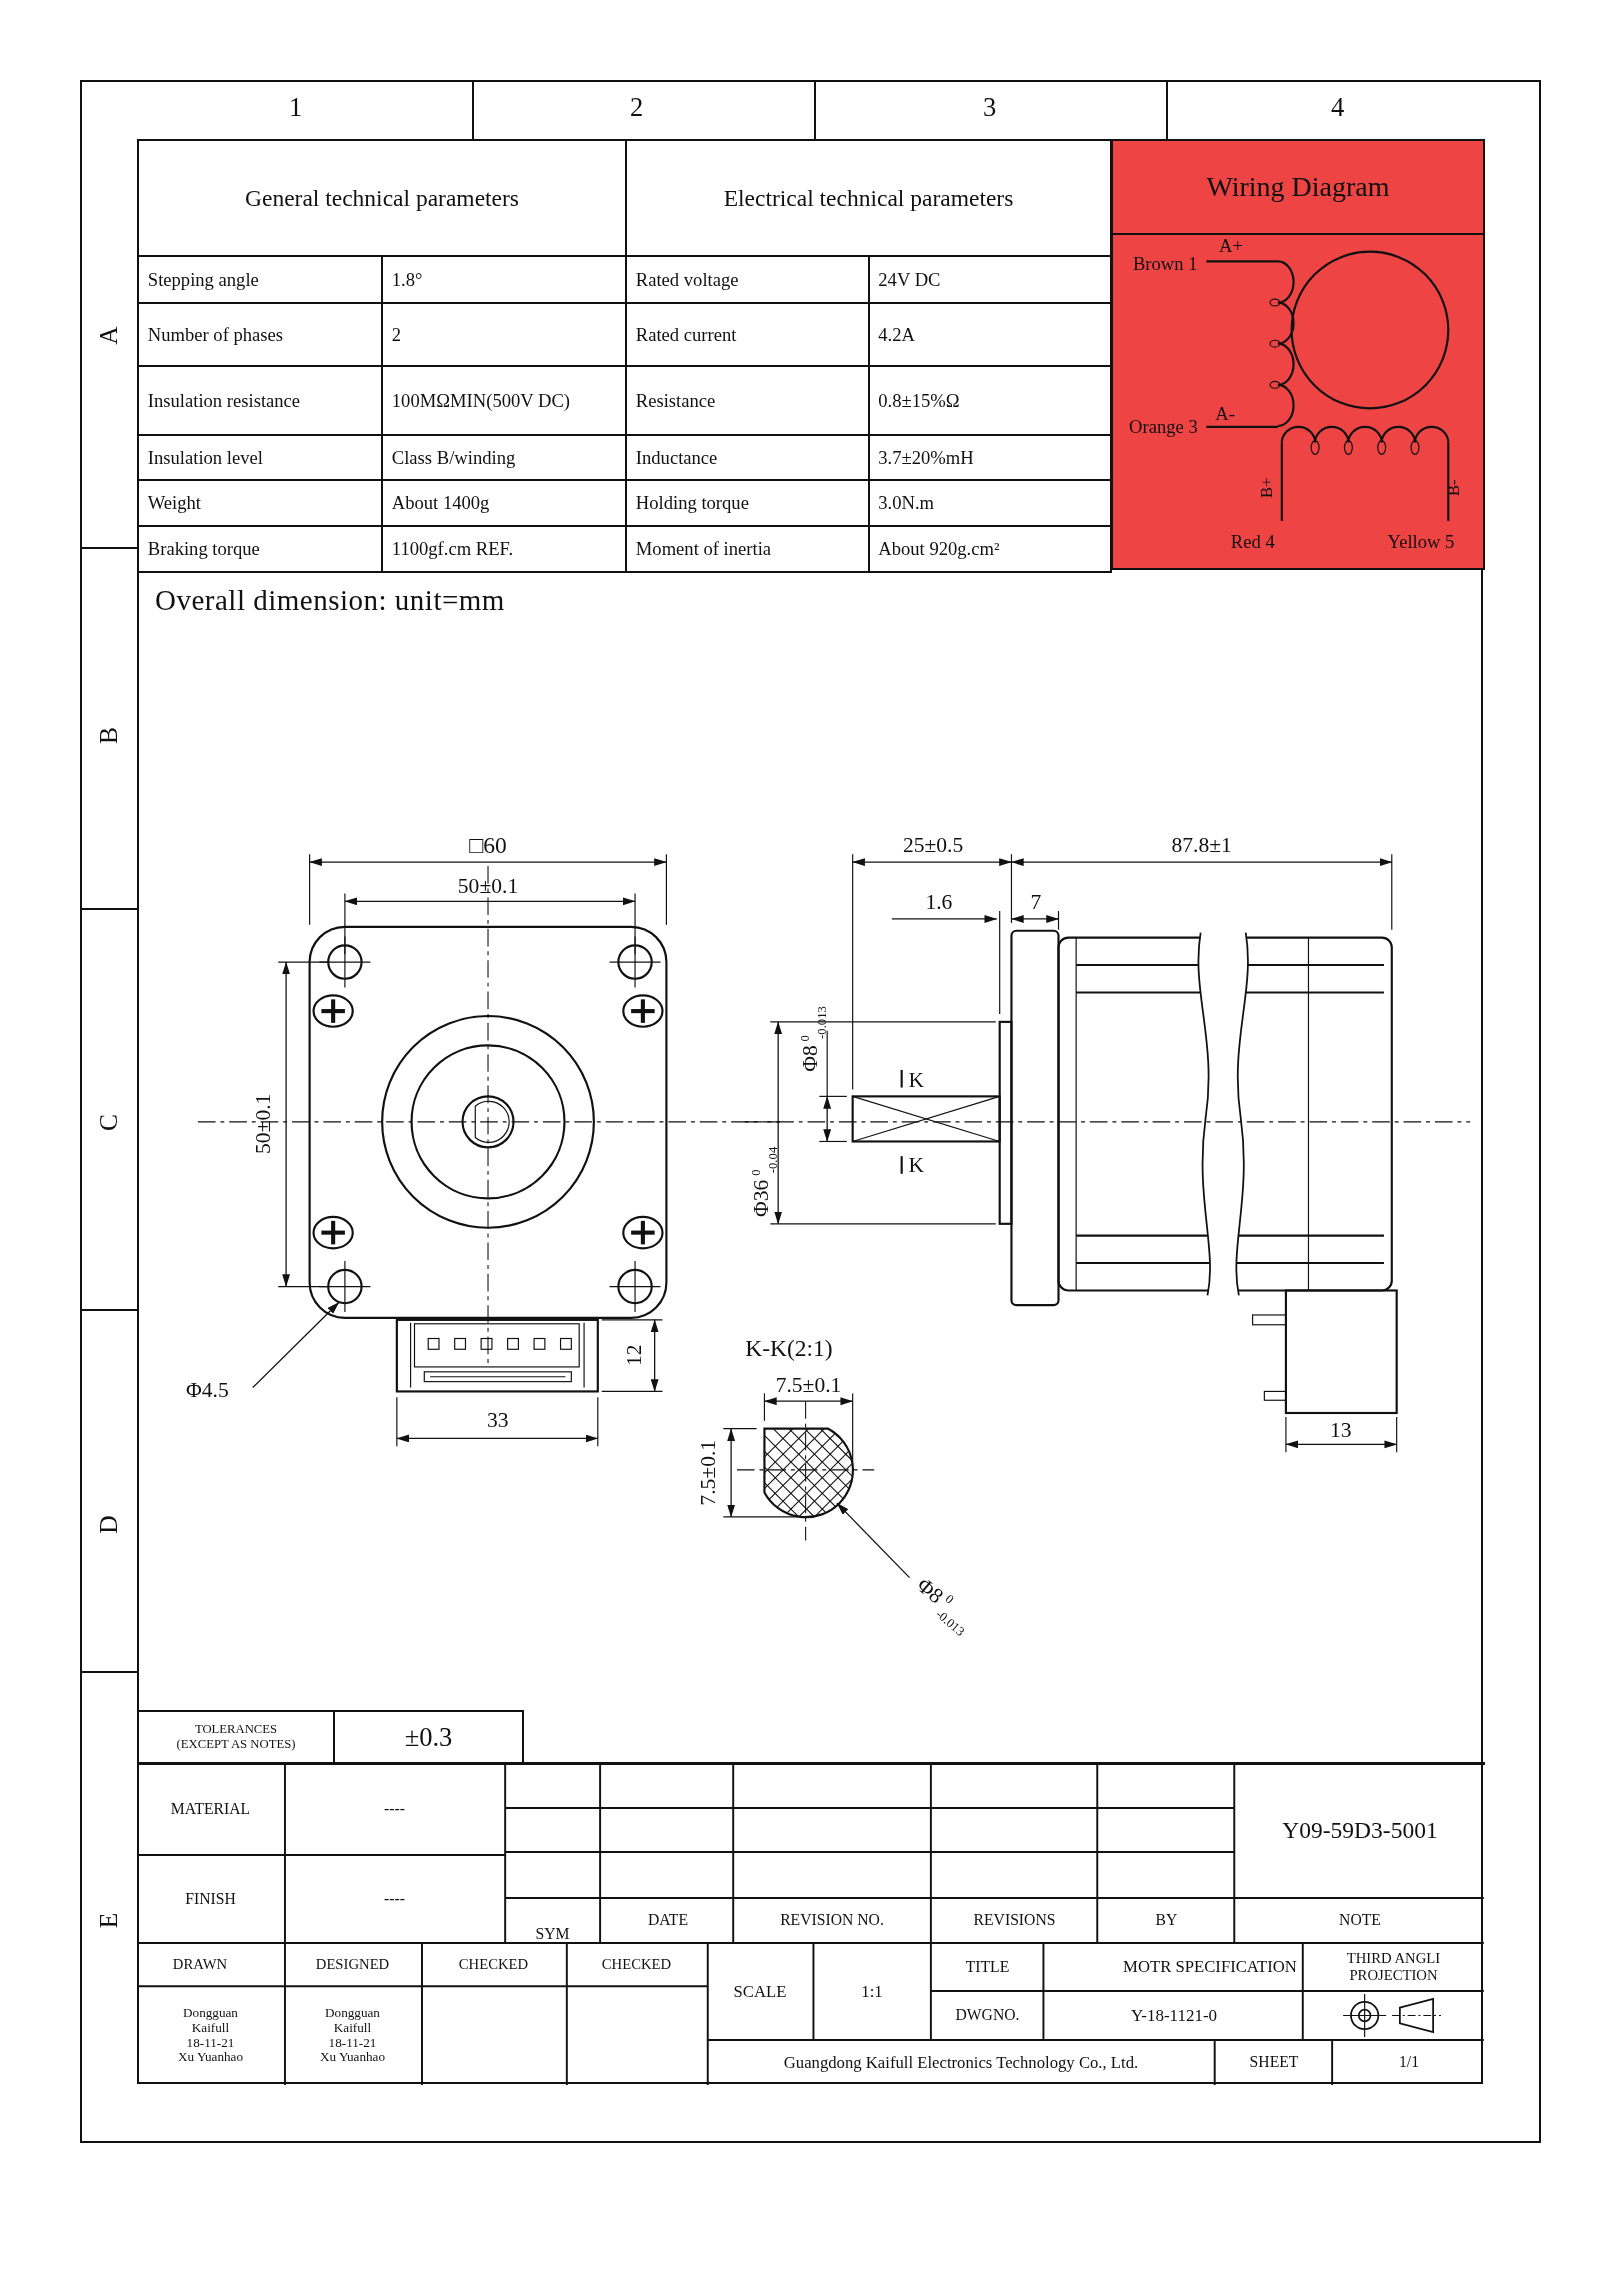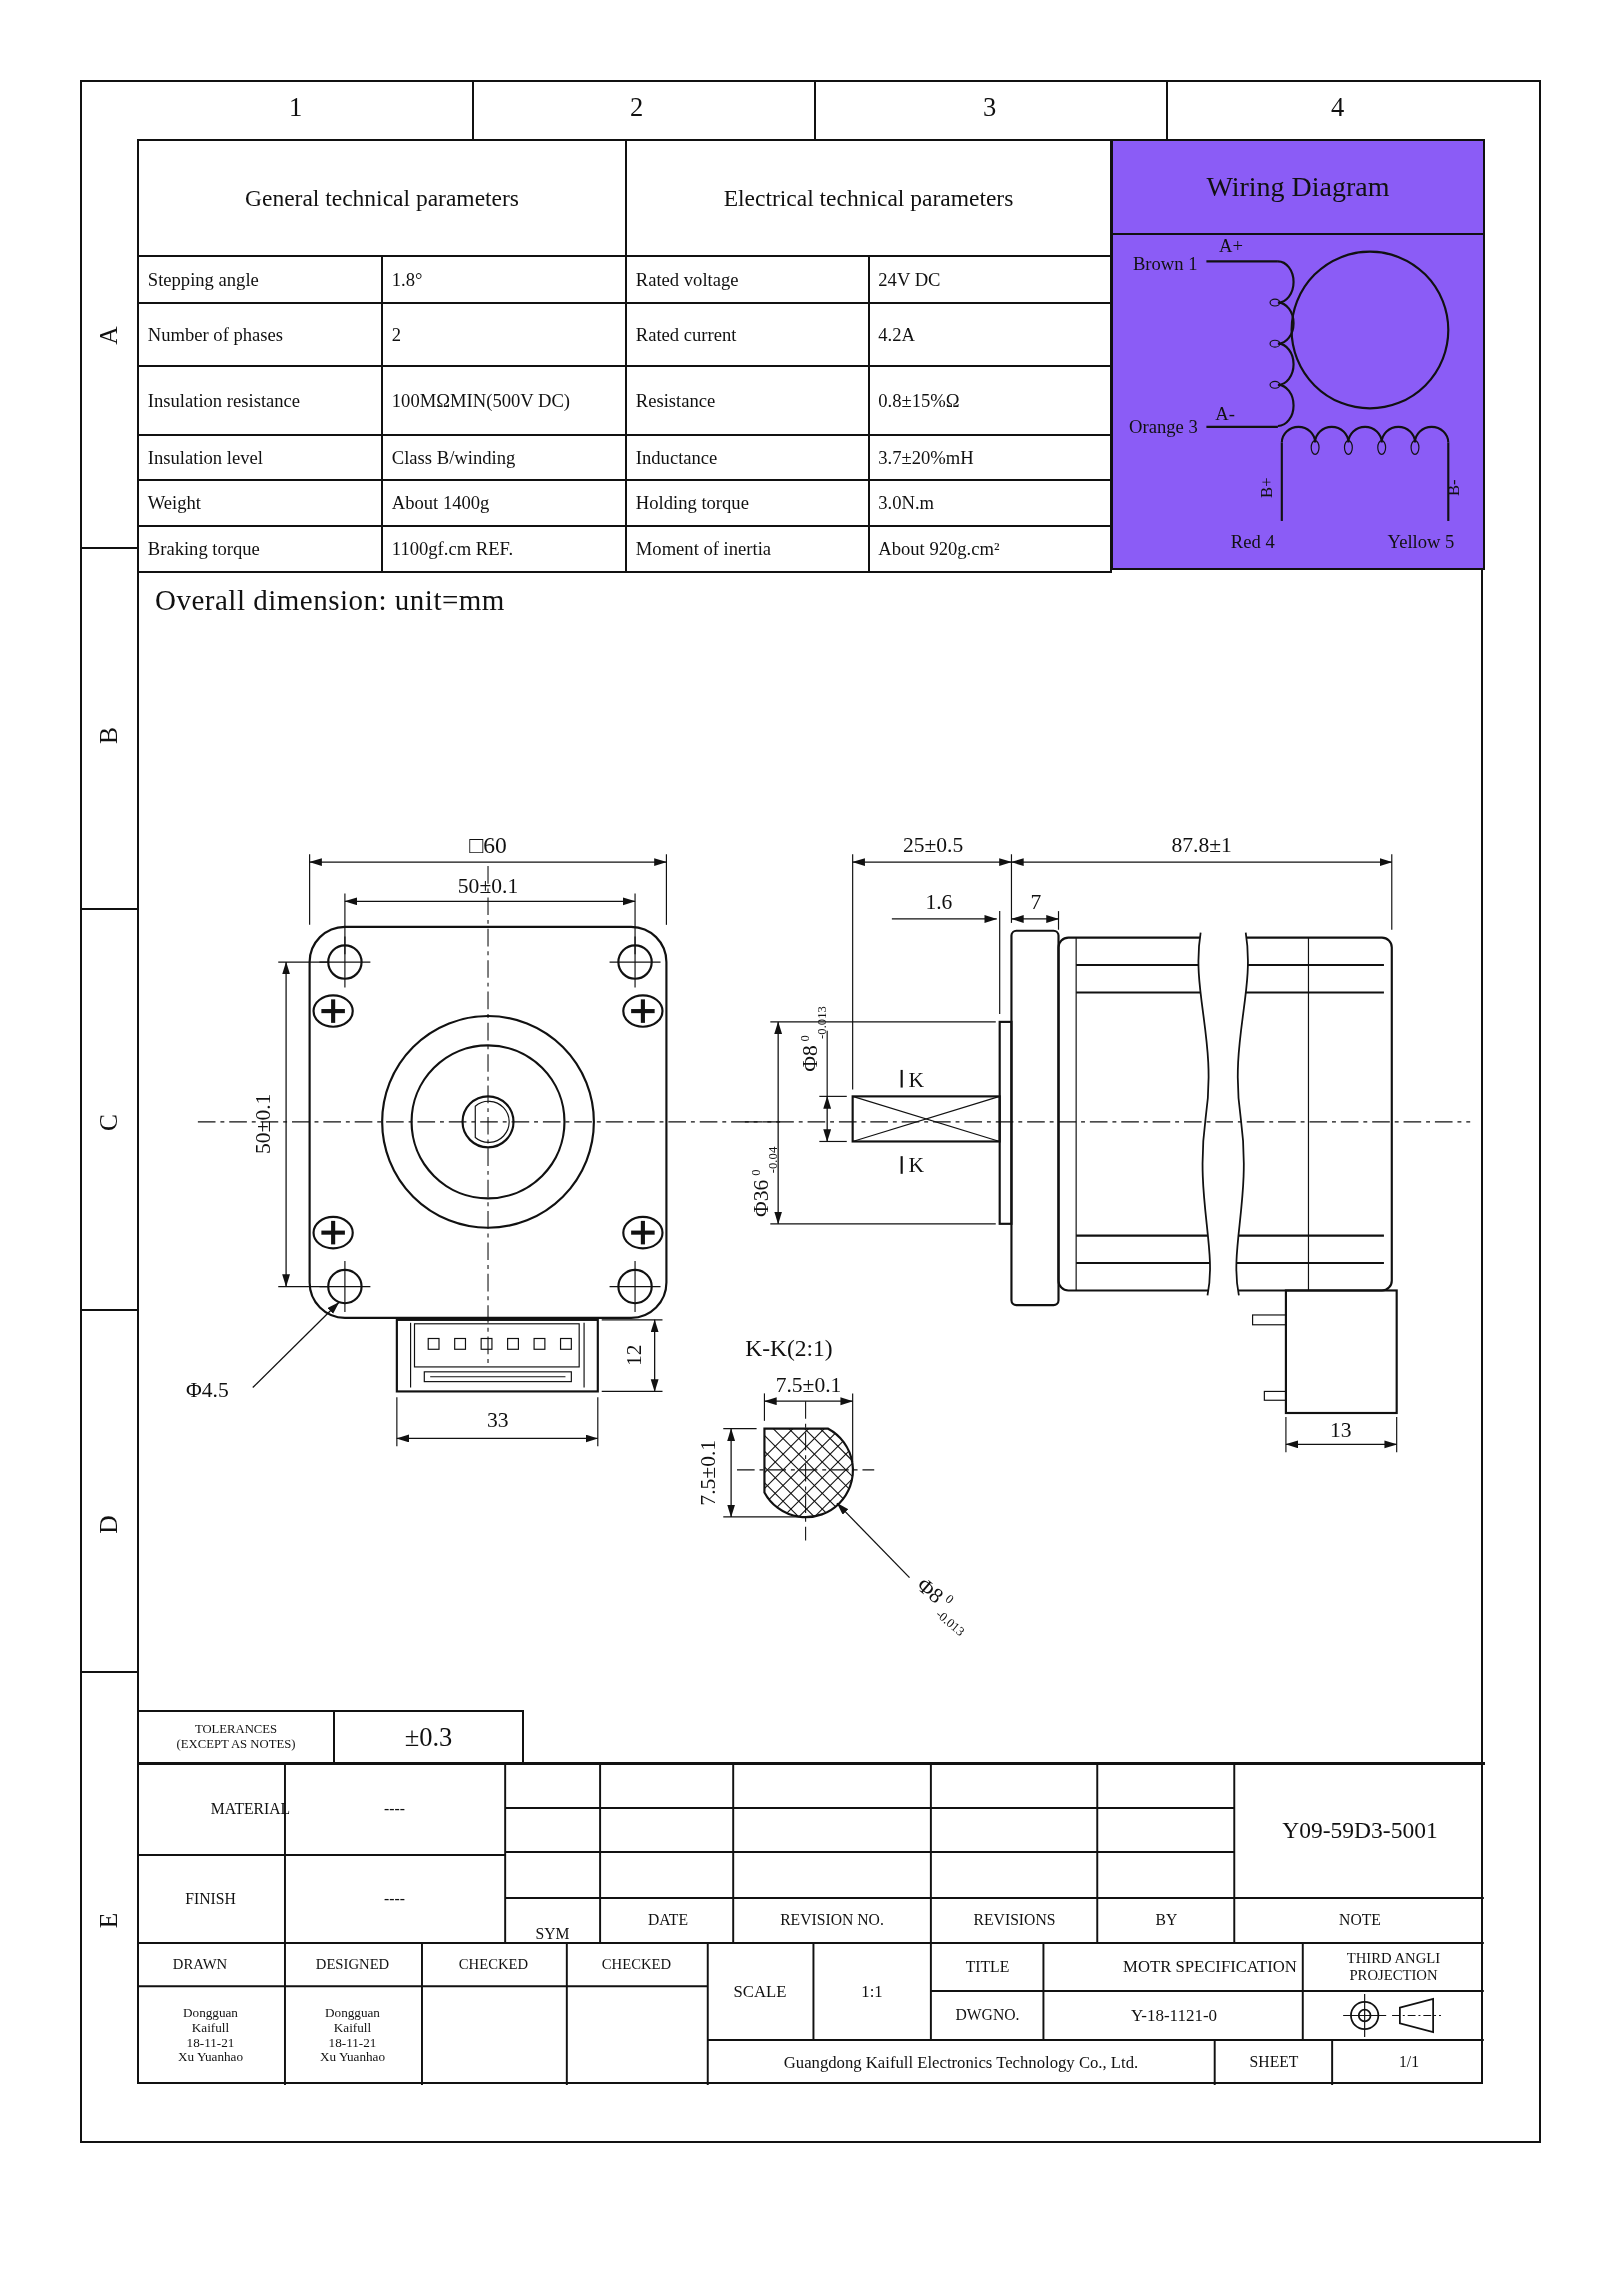--- a/index.html
+++ b/index.html
@@ -10,21 +10,21 @@
   .frame { border:2.9px solid #111; }
   .zone-num { width:39px; height:35px; font-size:26.5px; display:flex; align-items:center; justify-content:center; }
   .zone-letter { width:39px; height:39px; font-size:25.5px; display:flex; align-items:center; justify-content:center; transform:rotate(-90deg); }
   .tickv { width:2px; height:59px; background:#111; }
   .tickh { width:55px; height:2px; background:#111; }
   table.params { border-collapse:collapse; table-layout:fixed; background:#fff; }
   table.params th, table.params td { border:2px solid #111; font-weight:normal; vertical-align:middle; }
   table.params th { font-size:23.5px; text-align:center; padding:0; }
   table.params td { font-size:18.6px; padding:1px 8.8px; line-height:1.15; }
   .hdr-wrap { max-width:323px; margin:0 auto; line-height:1.3; }
-  .wiring-box { border:2px solid #111; background:#8b5cf6; }
+  .wiring-box { border:2px solid #111; background:#ef4444; }
   .wiring-title { height:92px; border-bottom:2px solid #111; display:flex; align-items:center; justify-content:center; font-size:28px; }
   .draw-title { font-size:29px; letter-spacing:0.5px; }
   .cell { display:flex; align-items:center; justify-content:center; text-align:center; line-height:1.15; }
   .f13 { font-size:12.7px; } .f14 { font-size:13.2px; } .f15 { font-size:14.7px; } .f16 { font-size:15.7px; }
   .f17 { font-size:16.7px; } .f22 { font-size:17px; } .f24 { font-size:23.5px; } .f27 { font-size:26.5px; }
   .tol-box { border:2px solid #111; display:flex; }
   .tol-left { width:194px; border-right:2px solid #111; display:flex; flex-direction:column; align-items:center; justify-content:center; }
   .tol-right { flex:1; display:flex; align-items:center; justify-content:center; }
   .names { display:flex; flex-direction:column; align-items:center; justify-content:center; line-height:1.1; }
   svg { display:block; }
@@ -416,21 +416,21 @@
       <line x1="1220" y1="282" x2="1220" y2="328"></line>
       <line x1="0" y1="93" x2="375" y2="93"></line>
       <line x1="375" y1="45" x2="1120" y2="45"></line>
       <line x1="375" y1="90" x2="1120" y2="90"></line>
       <line x1="375" y1="137" x2="1375" y2="137"></line>
       <line x1="0" y1="183" x2="1375" y2="183"></line>
       <line x1="0" y1="227" x2="582" y2="227"></line>
       <line x1="810" y1="232" x2="1375" y2="232"></line>
       <line x1="582" y1="282" x2="1375" y2="282"></line>
     </svg>
-    <div class="abs cell f16" style="left:0; top:0; width:147px; height:91px;padding-left:40px;">MATERIAL</div>
+    <div class="abs cell f16" style="left:0; top:0; width:147px; height:91px;">MATERIAL</div>
     <div class="abs cell f16" style="left:147px; top:0; width:221px; height:91px;">----</div>
     <div class="abs cell f16" style="left:0; top:91px; width:147px; height:88px;">FINISH</div>
     <div class="abs cell f16" style="left:147px; top:91px; width:221px; height:88px;">----</div>
     <div class="abs cell f16" style="left:368px; top:148px; width:95px; height:45px;">SYM</div>
     <div class="abs cell f16" style="left:465px; top:134px; width:132px; height:45px;">DATE</div>
     <div class="abs cell f16" style="left:596px; top:134px; width:198px; height:45px;">REVISION NO.</div>
     <div class="abs cell f16" style="left:794px; top:134px; width:167px; height:45px;">REVISIONS</div>
     <div class="abs cell f16" style="left:961px; top:134px; width:137px; height:45px;">BY</div>
     <div class="abs cell f16" style="left:1098px; top:134px; width:250px; height:45px;">NOTE</div>
     <div class="abs cell f24" style="left:1098px; top:0; width:250px; height:134px;">Y09-59D3-5001</div>

